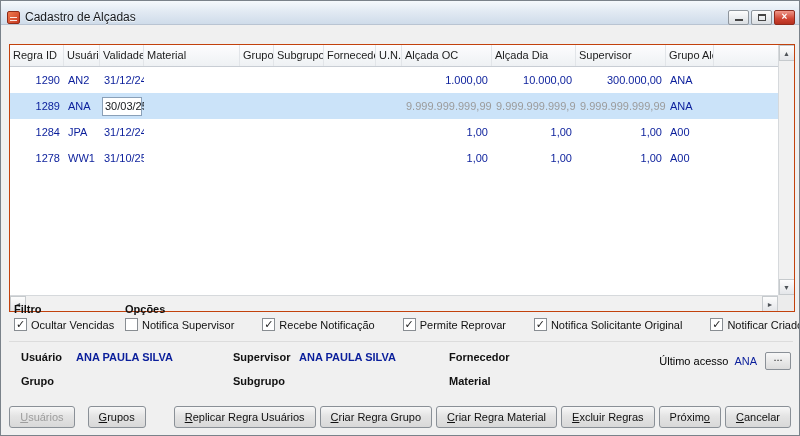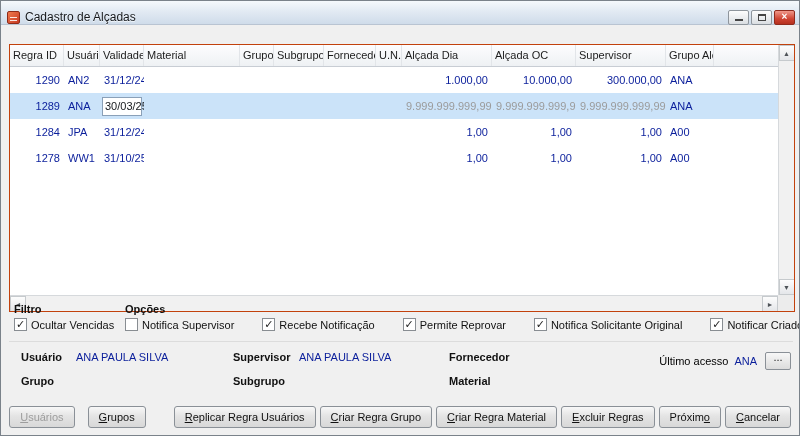--- a/index.html
+++ b/index.html
@@ -119,21 +119,21 @@
   .browse-btn {
     width:26px; height:18px; margin-left:2px;
     border:1px solid #8a9097; border-radius:2px;
     background:linear-gradient(#f7f7f7,#dcdcdc);
     display:flex; align-items:flex-start; justify-content:center;
     line-height:8px; color:#222;
   }
   
   .details { position:absolute; left:8px; top:340px; width:784px; height:60px; border-top:1px solid #dcdcdc; }
   .dlabel { position:absolute; font-weight:bold; color:#111; white-space:nowrap; }
-  .dvalue { position:absolute; color:#0a1e9b; white-space:nowrap; }
+  .dvalue { position:absolute; color:#0a1e9b; white-space:nowrap;font-weight:bold; }
   
   .buttonbar {
     position:absolute; left:8px; right:8px; top:404px; height:24px;
     display:flex; justify-content:flex-end; align-items:center; gap:4px;
   }
   .btn {
     height:22px; padding:0 10px; white-space:nowrap;
     border:1px solid #8a9097; border-radius:3px;
     background:linear-gradient(#f8f8f8,#e4e4e4 45%,#d8d8d8);
     color:#111; display:flex; align-items:center; justify-content:center;
@@ -165,22 +165,22 @@
   <div class="grid">
     <div class="grid-header">
       <div class="gh-cell">Regra ID</div>
       <div class="gh-cell">Usuário</div>
       <div class="gh-cell">Validade</div>
       <div class="gh-cell">Material</div>
       <div class="gh-cell">Grupo</div>
       <div class="gh-cell">Subgrupo</div>
       <div class="gh-cell">Fornecedor</div>
       <div class="gh-cell">U.N.</div>
+      <div class="gh-cell">Alçada OC</div>
       <div class="gh-cell">Alçada Dia</div>
-      <div class="gh-cell">Alçada OC</div>
       <div class="gh-cell">Supervisor</div>
       <div class="gh-cell">Grupo Alçada</div>
     </div>
 
     <div class="grid-body">
 
       <div class="grid-row">
         <div class="cell right">1290</div>
         <div class="cell">AN2</div>
         <div class="cell">31/12/24</div>

